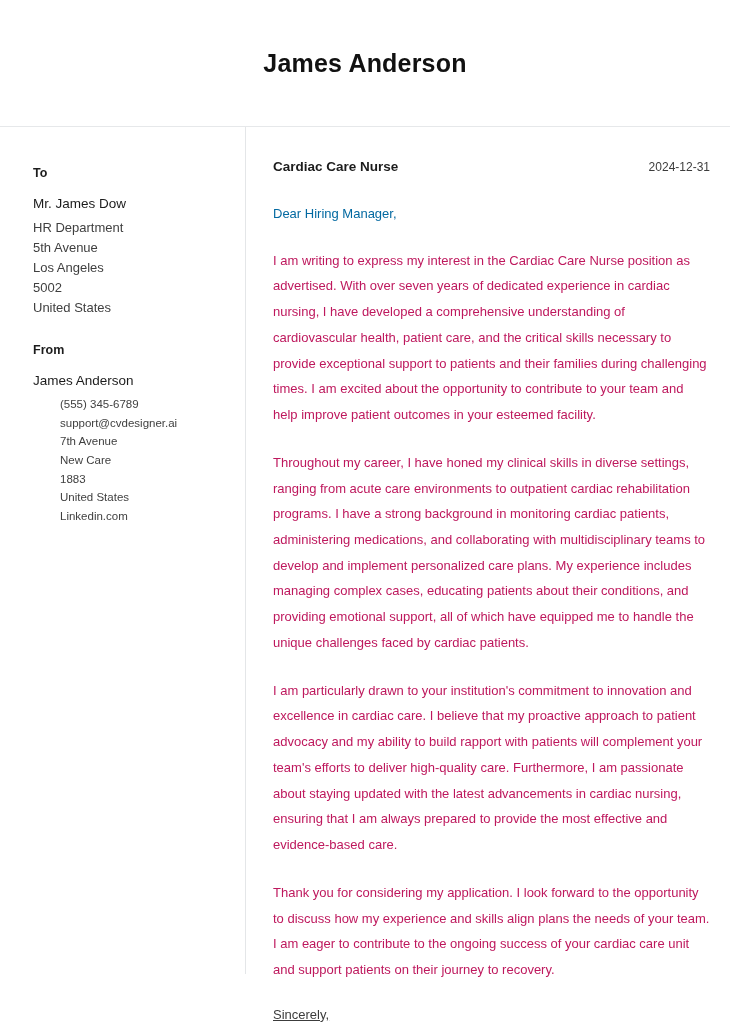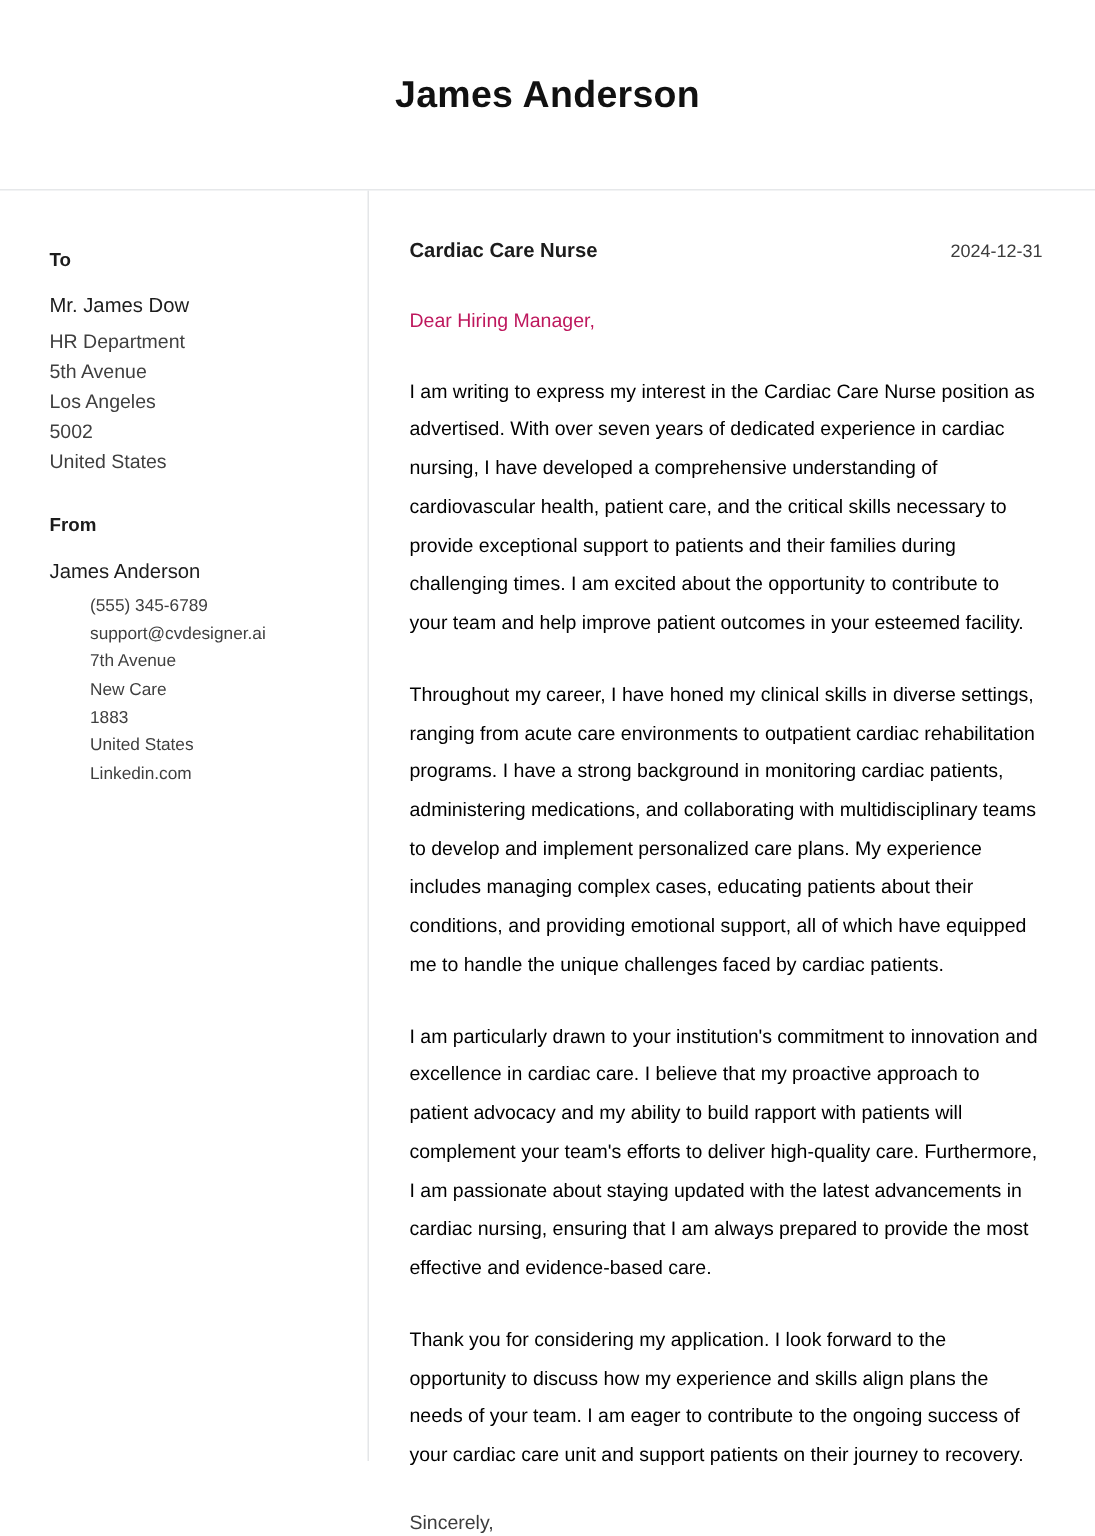--- a/index.html
+++ b/index.html
@@ -63,21 +63,21 @@
     width: 1px;
     align-self: stretch;
     background: #e4e6e8;
     min-height: 847px;
     max-height: 847px;
   }
 
   .main {
     flex: 1;
     box-sizing: border-box;
-    padding: 33px 35px 0 27px;
+    padding: 33px 20px 0 27px;
   }
 
   
   .side-block { margin-bottom: 26px; }
 
   .side-heading {
     font-size: 12.5px;
     font-weight: bold;
     color: #1c1c1c;
     margin-bottom: 14px;
@@ -118,38 +118,39 @@
     line-height: 1;
   }
   .letter-date {
     font-size: 12px;
     color: #3c3c3c;
     line-height: 1;
   }
 
   .salutation {
     font-size: 13px;
-    color: #be185d;
+    color: #0369a1;
     line-height: 1.55;
     margin-bottom: 24px;
   }
 
   .para {
     font-size: 13px;
-    color: #000000;
+    color: #be185d;
     line-height: 1.98;
     margin: 0 0 22px 0;
     text-align: left;
   }
 
   .closing {
     font-size: 13px;
     color: #3c3c3c;
     line-height: 1.55;
     margin-top: 18px;
+    text-decoration: underline;
   }
   .closing-line { display: block; }
 </style>
 </head>
 <body>
 
 <div class="page">
 
   <div class="letter-header">
     <div class="letter-header-name">James Anderson</div>

